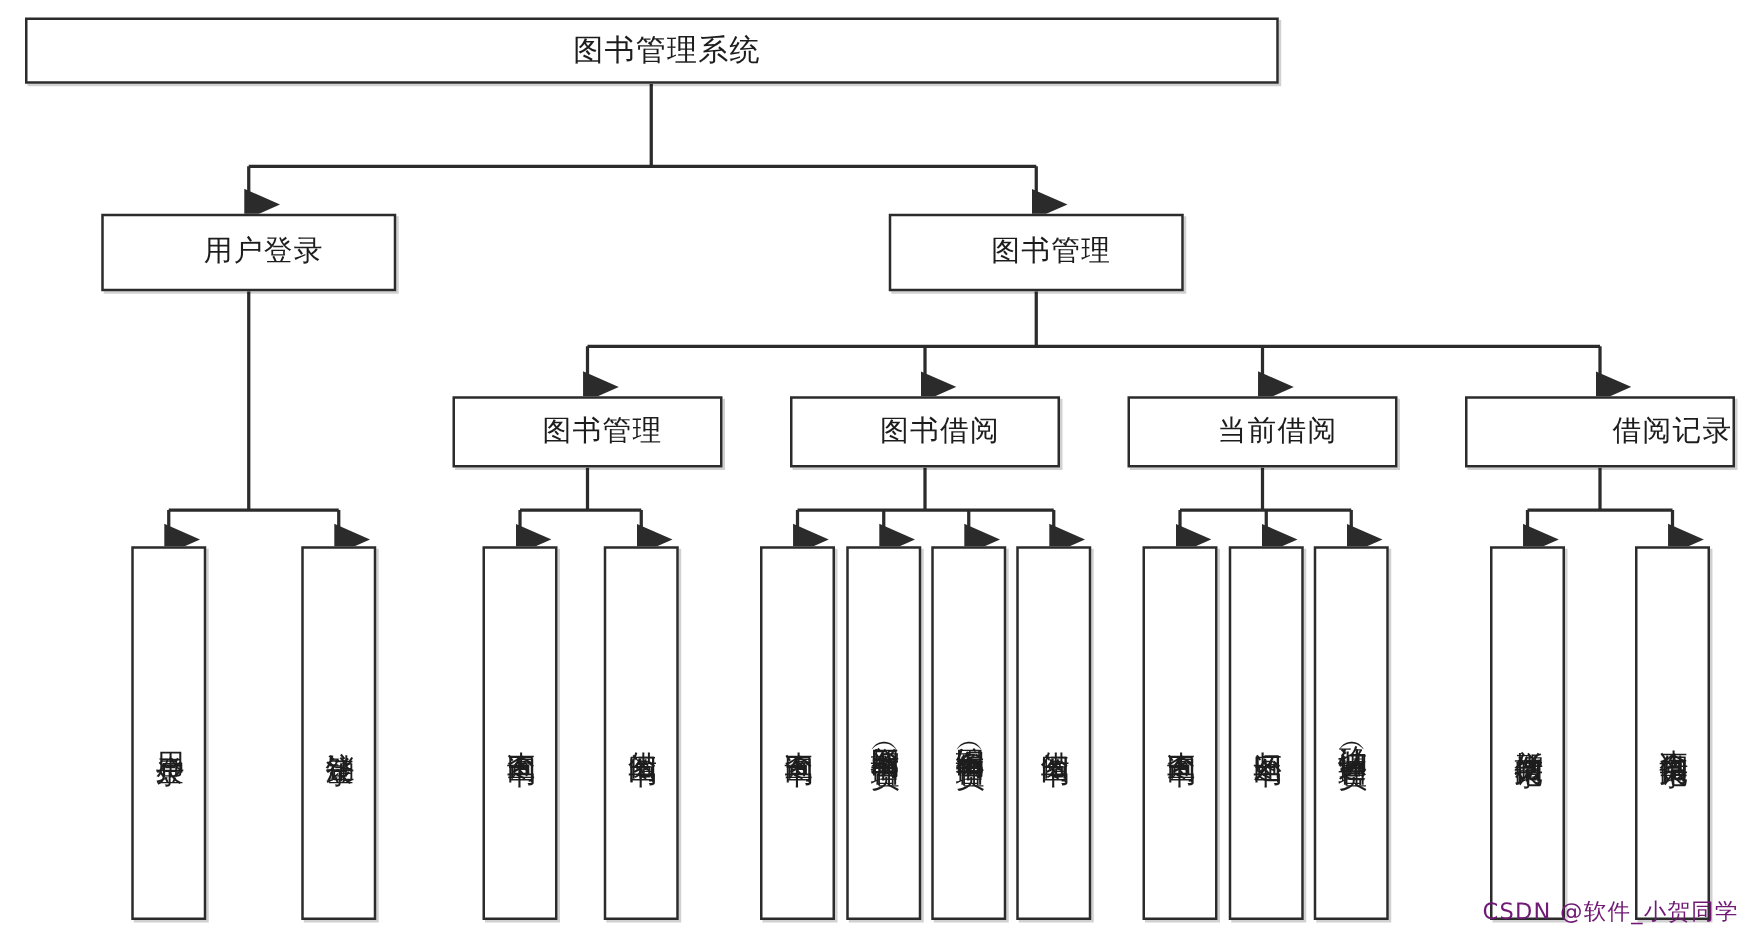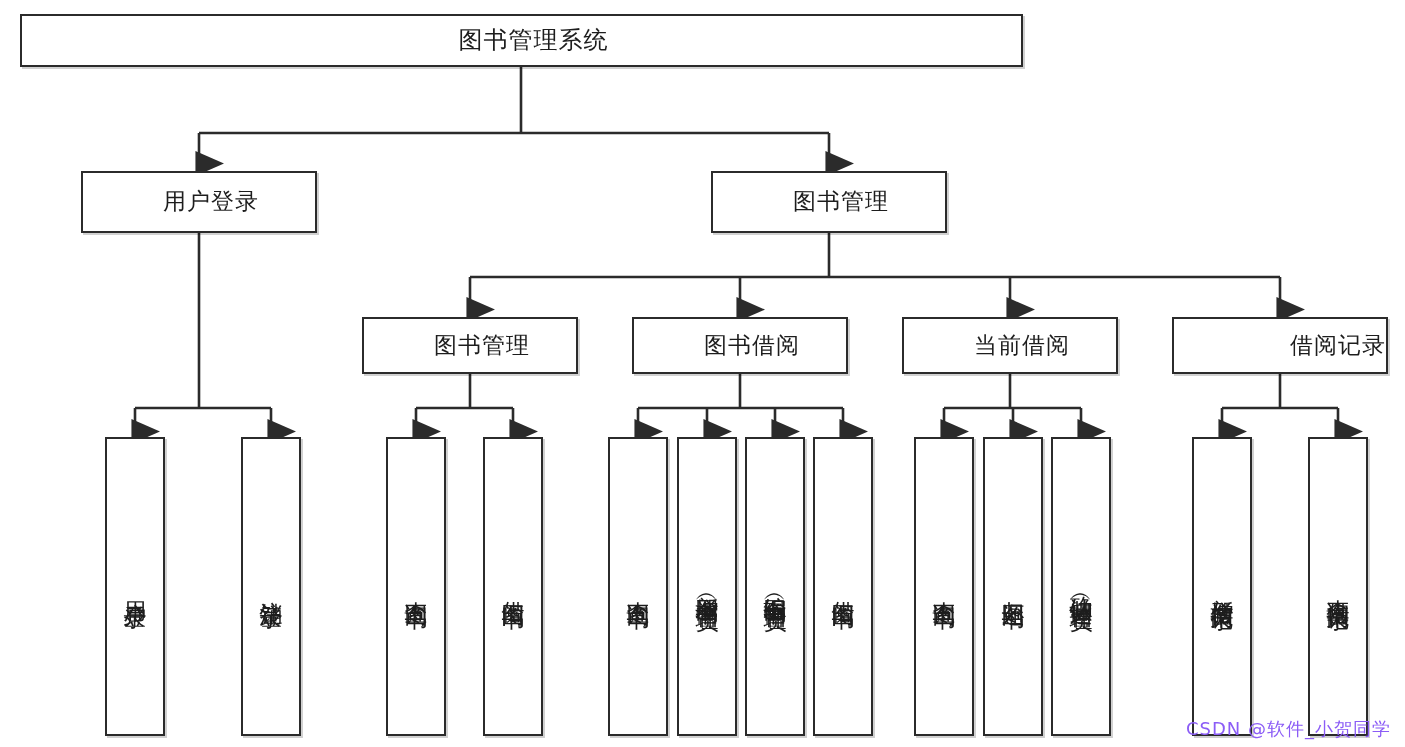--- a/index.html
+++ b/index.html
@@ -55,21 +55,21 @@
     letter-spacing: 2px;
     white-space: nowrap;
     text-align: center;
     color: #1d1d1d;
   }
   .watermark {
     position: absolute;
     right: 14px;
     bottom: 6px;
     font-size: 18px;
-    color: #8b5cf6;
+    color: #701a75;
     letter-spacing: 1px;
     white-space: nowrap;
     pointer-events: none;
   }
 </style>
 </head>
 <body>
 
 <div id="canvas">
 

